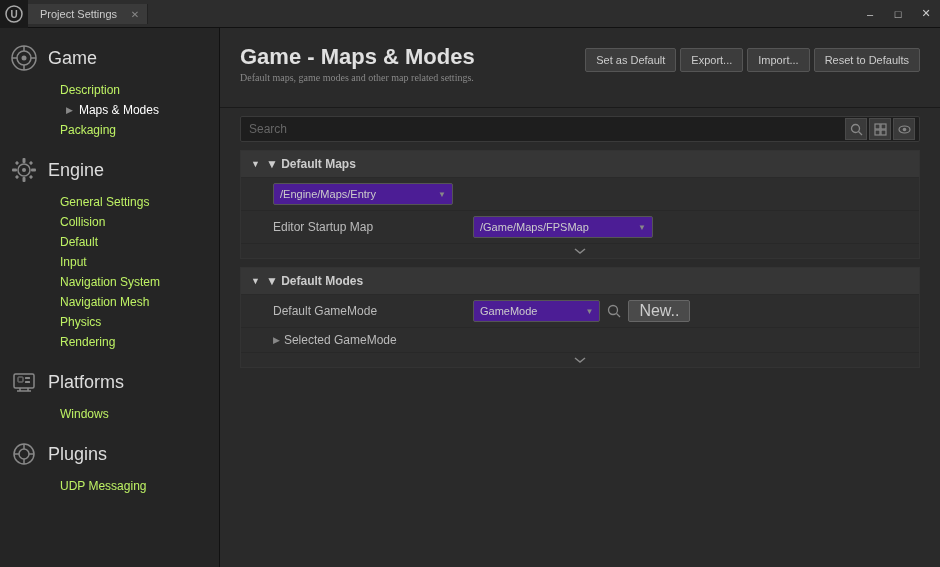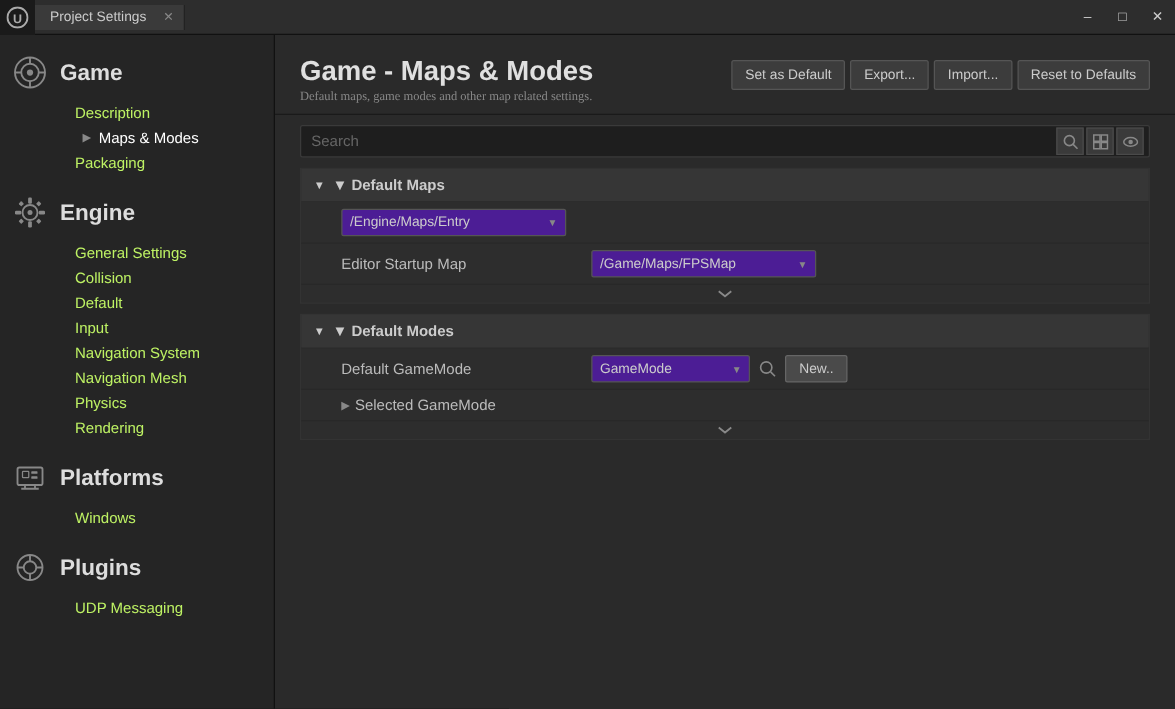--- a/index.html
+++ b/index.html
@@ -104,21 +104,21 @@
     .sidebar-category-icon {
       width: 32px;
       height: 32px;
       display: flex;
       align-items: center;
       justify-content: center;
       flex-shrink: 0;
     }
     .sidebar-category-label {
       font-size: 18px;
-      font-weight: bold;
+      font-weight: normal;
       color: #ddd;
     }
 
     .sidebar-items {
       padding-left: 52px;
     }
     .sidebar-item {
       display: flex;
       align-items: center;
       padding: 3px 8px;
@@ -139,21 +139,21 @@
     
     .content {
       flex: 1;
       background: #2a2a2a;
       display: flex;
       flex-direction: column;
       overflow: hidden;
     }
 
     .content-header {
-      padding: 16px 20px 8px 20px;
+      padding: 16px 20px 24px 20px;
       border-bottom: 1px solid #1a1a1a;
       display: flex;
       align-items: flex-start;
       justify-content: space-between;
     }
 
     .content-title-area {}
     .content-title {
       font-size: 22px;
       font-weight: bold;
@@ -293,21 +293,21 @@
       gap: 48px;
     }
 
     .new-btn {
       height: 22px;
       padding: 0 10px;
       background: #4a4a4a;
       border: 1px solid #666;
       border-radius: 2px;
       color: #ccc;
-      font-size: 11px;
+      font-size: 16px;
       cursor: pointer;
       text-align: right;
     }
 
     .chevron-down {
       display: flex;
       justify-content: center;
       padding: 3px;
     }
 

